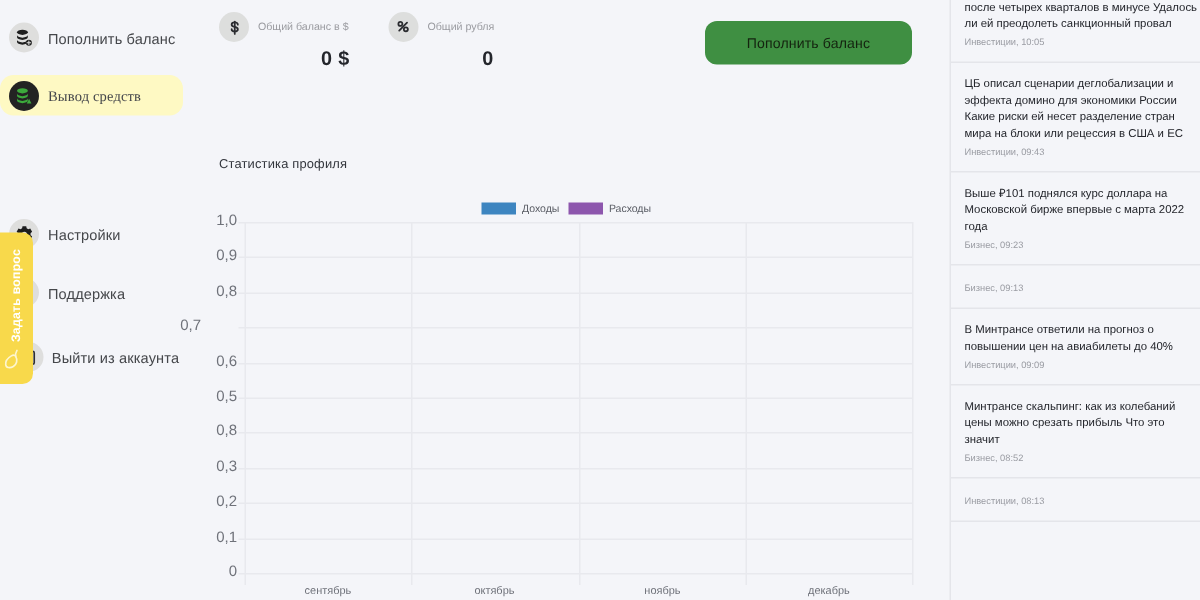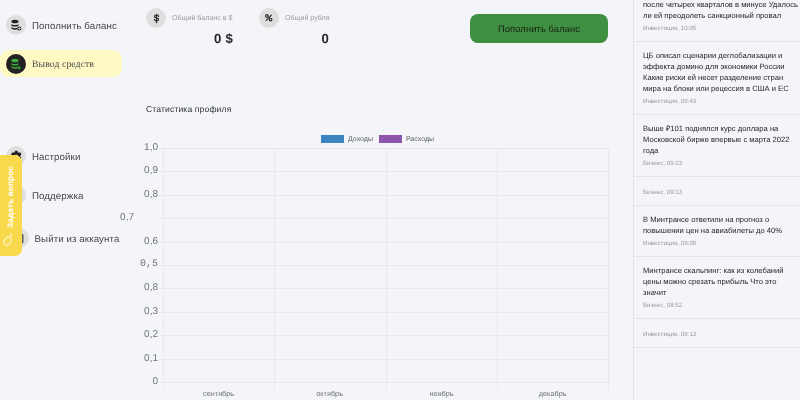--- a/index.html
+++ b/index.html
@@ -176,21 +176,21 @@
       <div class="ytick" style="top: 0px; right: 450px;">1,0</div>
       <div class="hline" style="top: 23px;"></div>
       <div class="ytick" style="top: 23px; right: 450px;">0,9</div>
       <div class="hline" style="top: 47px;"></div>
       <div class="ytick" style="top: 47px; right: 450px;">0,8</div>
       <div class="hline" style="top: 70px;"></div>
       <div class="ytick" style="top: 70px; right: 474px; text-align: right;">0,7</div>
       <div class="hline" style="top: 94px;"></div>
       <div class="ytick" style="top: 94px; right: 450px; margin-left: 25px;">0,6</div>
       <div class="hline" style="top: 117px;"></div>
-      <div class="ytick" style="top: 117px; right: 450px; font-family: Liberation Mono, monospace;">0,5</div>
+      <div class="ytick" style="top: 117px; right: 450px;">0,5</div>
       <div class="hline" style="top: 140px;"></div>
       <div class="ytick" style="top: 140px; right: 450px;">0,8</div>
       <div class="hline" style="top: 164px;"></div>
       <div class="ytick" style="top: 164px; right: 450px;">0,3</div>
       <div class="hline" style="top: 187px;"></div>
       <div class="ytick" style="top: 187px; right: 450px;">0,2</div>
       <div class="hline" style="top: 211px;"></div>
       <div class="ytick" style="top: 211px; right: 450px;">0,1</div>
       <div class="hline" style="top: 234px;"></div>
       <div class="ytick" style="top: 234px; right: 450px;">0</div>

